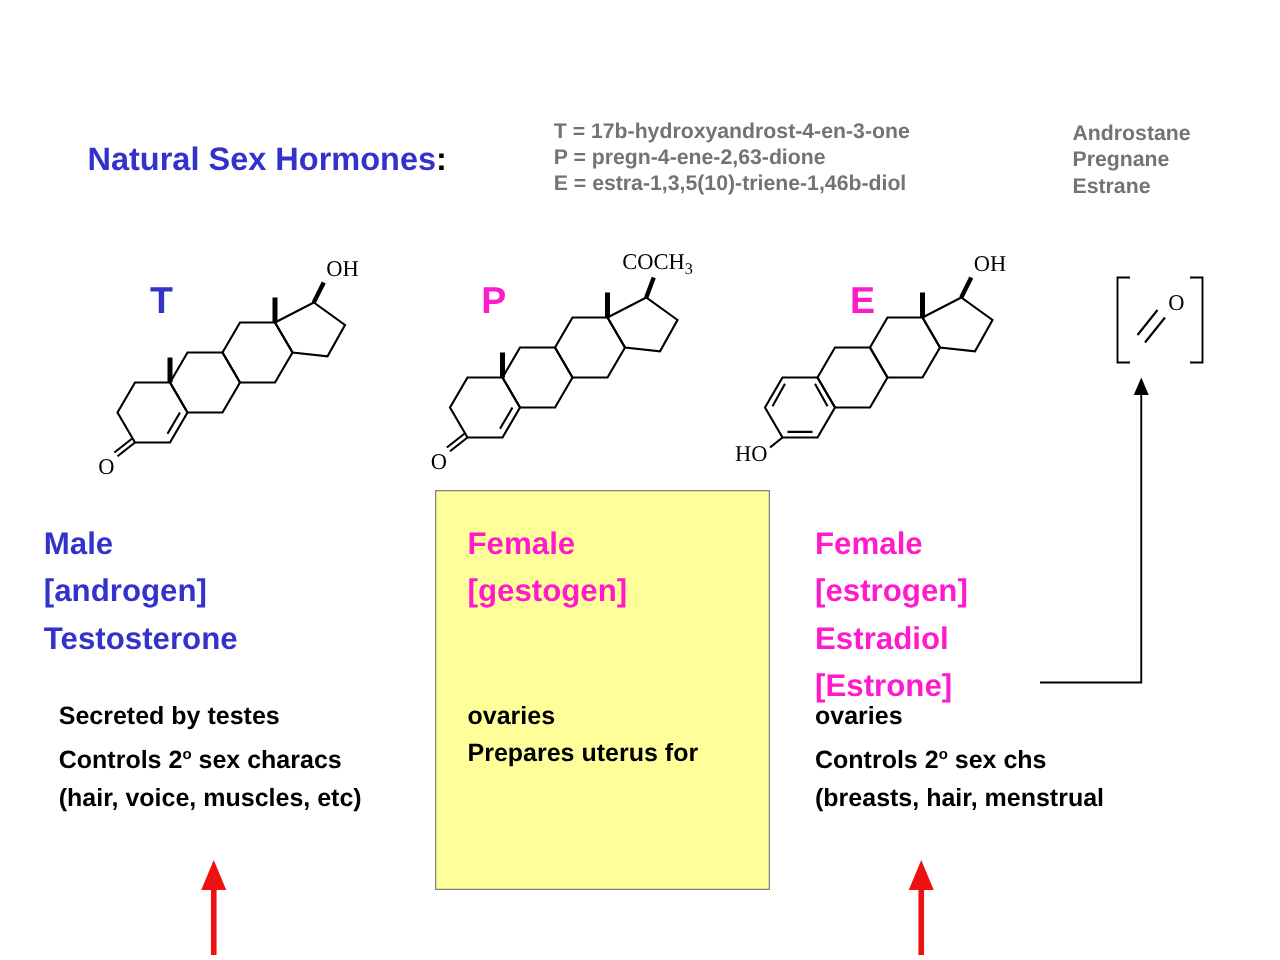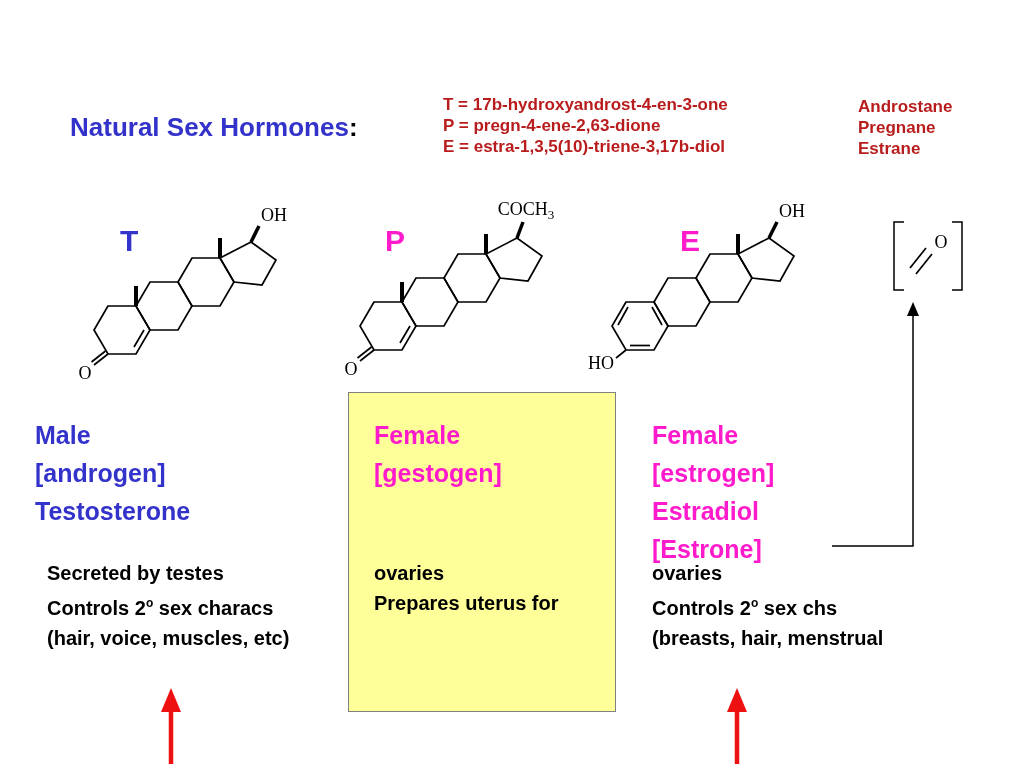--- a/index.html
+++ b/index.html
@@ -1,21 +1,21 @@
 <!DOCTYPE html>
 <html><head>
 <meta charset="utf-8">
 <style>
   html,body{margin:0;padding:0;background:#fff;}
   .slide{position:relative;width:1024px;height:768px;background:#ffffff;
          font-family:"Liberation Sans",sans-serif;overflow:hidden;}
   .abs{position:absolute;}
   .title{font-size:26px;font-weight:bold;color:#3333CC;white-space:nowrap;}
   .title .colon{color:#000000;}
-  .legend div,.skeletons div{font-size:17px;font-weight:bold;color:#b91c1c;line-height:21px;white-space:nowrap;}
+  .legend div,.skeletons div{font-size:17px;font-weight:bold;color:#737373;line-height:21px;white-space:nowrap;}
   .struct-label{font-size:30px;font-weight:bold;}
   .blue{color:#3333CC;}
   .magenta{color:#FF1ACC;}
   .yellow-box{background:#FFFF99;border:1px solid #808080;width:266px;height:318px;}
   .names div{font-size:25px;font-weight:bold;line-height:38px;white-space:nowrap;}
   .info div{font-size:20px;font-weight:bold;color:#000;line-height:30px;white-space:nowrap;}
   .info sup{font-size:12px;vertical-align:super;}
   .indent{padding-left:20px;}
   svg{display:block;}
   .bond{stroke:#000;stroke-width:1.7;fill:none;}
@@ -31,21 +31,21 @@
 
 <div class="slide">
 
   <div class="abs title" style="left:70px;top:112px;">
     <span>Natural Sex Hormones</span><span class="colon">:</span>
   </div>
 
   <div class="abs legend" style="left:443px;top:94px;">
     <div>T = 17b-hydroxyandrost-4-en-3-one</div>
     <div>P = pregn-4-ene-2,63-dione</div>
-    <div>E = estra-1,3,5(10)-triene-3,17b-diol</div>
+    <div>E = estra-1,3,5(10)-triene-1,46b-diol</div>
   </div>
 
   <div class="abs skeletons" style="left:858px;top:96px;">
     <div>Androstane</div>
     <div>Pregnane</div>
     <div>Estrane</div>
   </div>
 
   <div class="abs struct-label blue" style="left:120px;top:224px;">T</div>
   <div class="abs struct-label magenta" style="left:385px;top:224px;">P</div>

